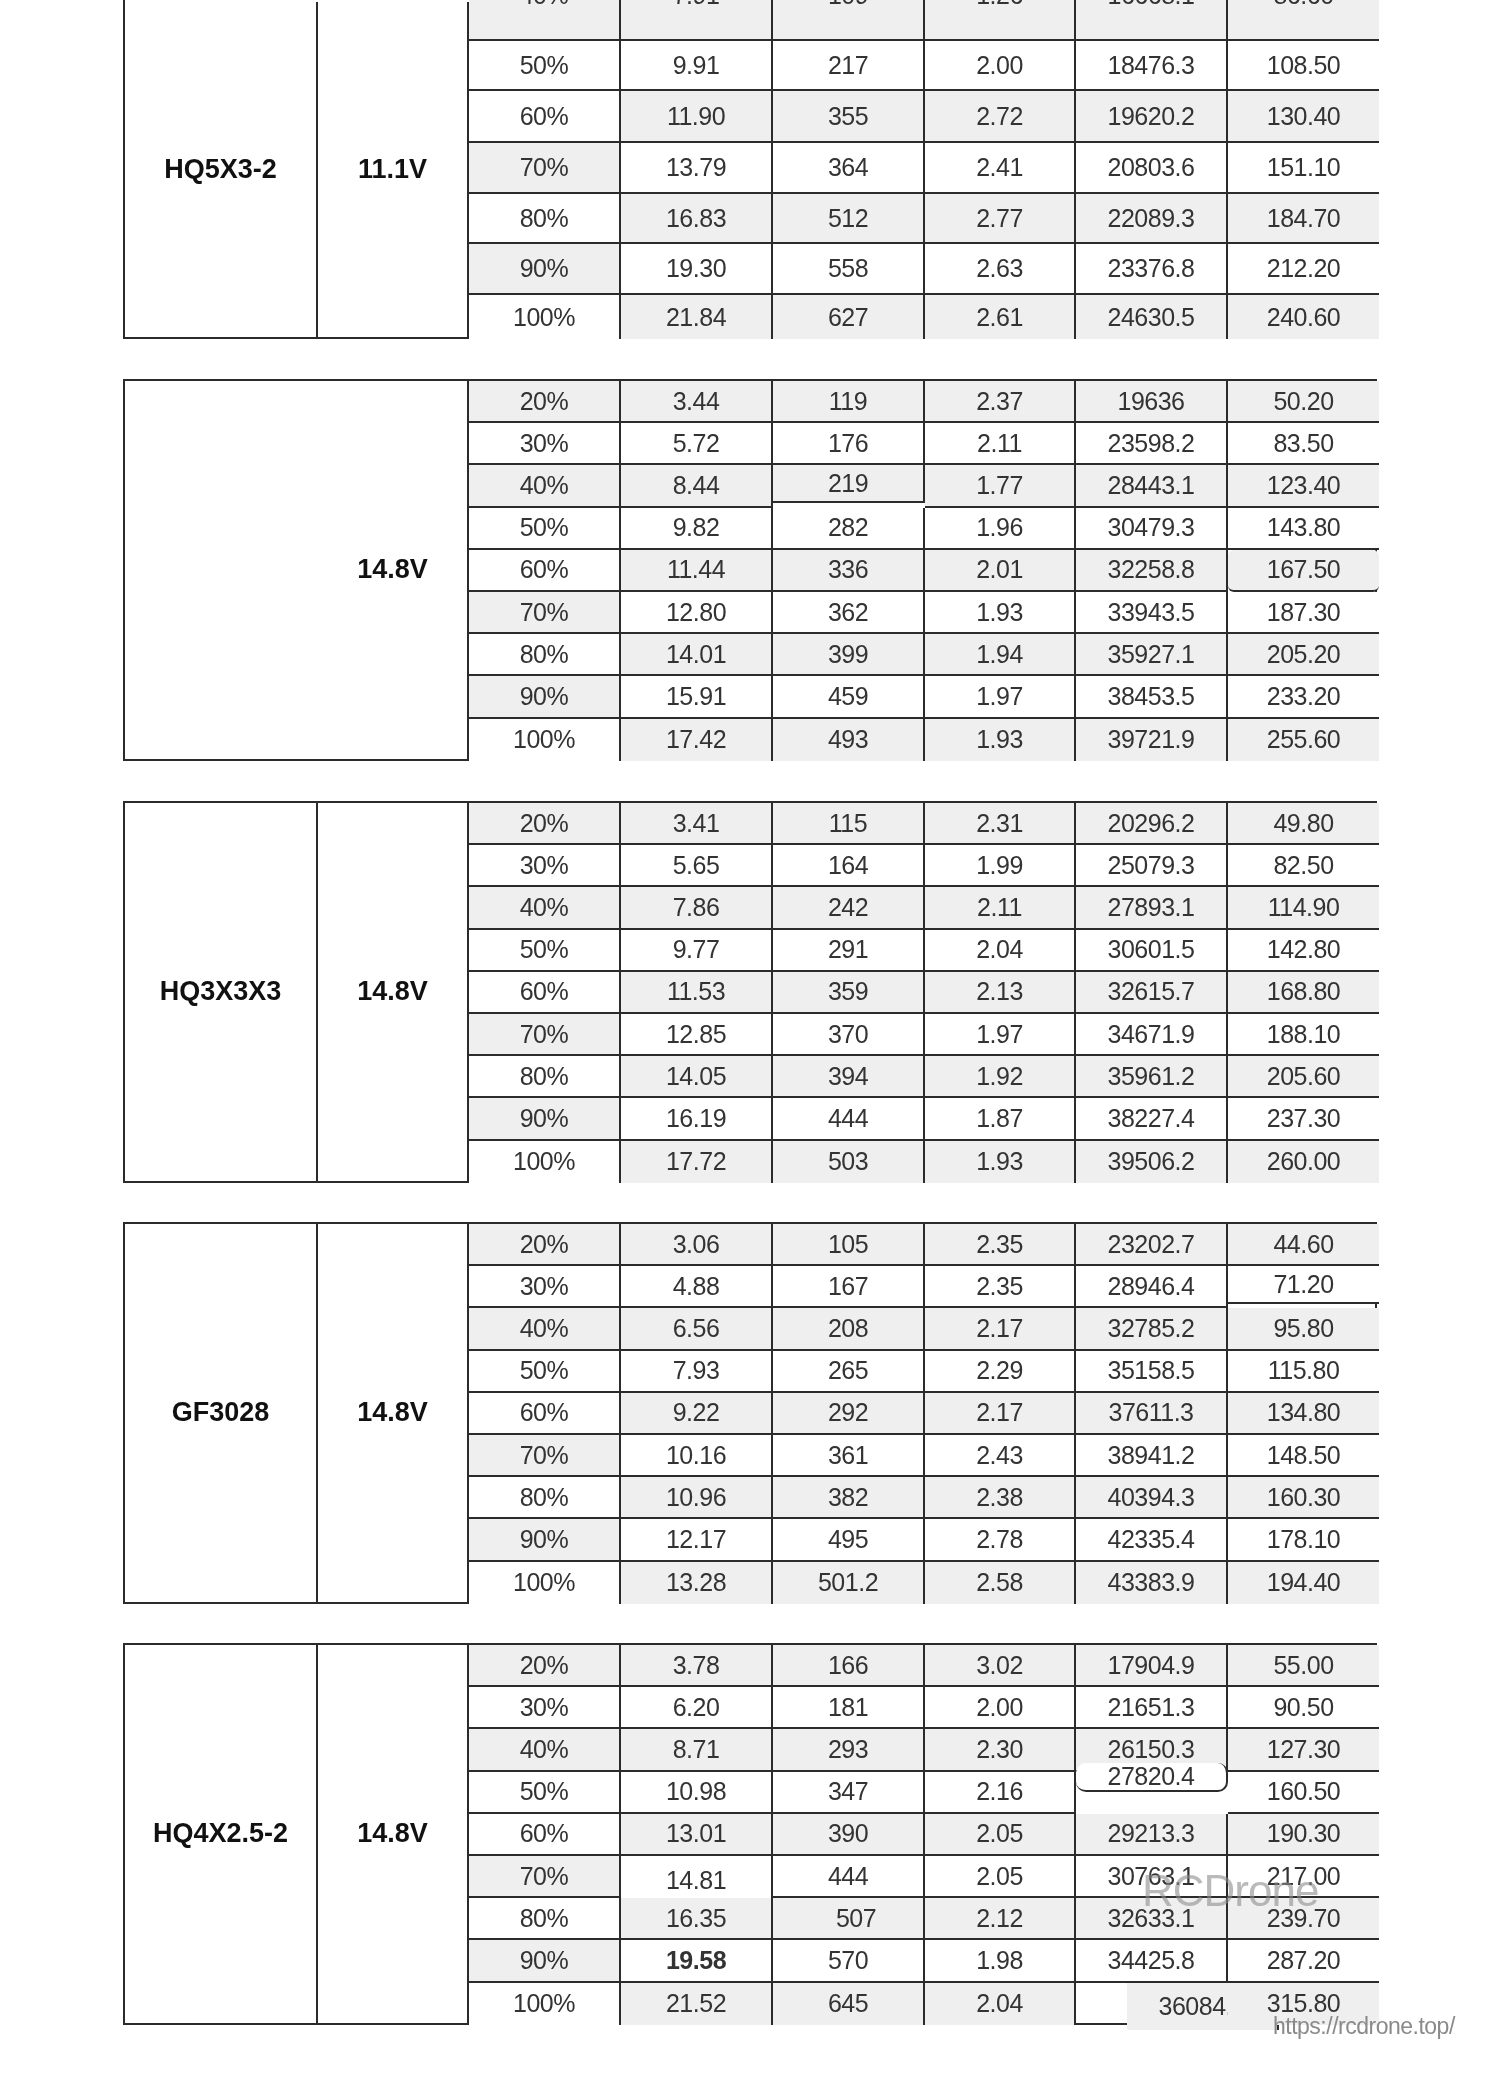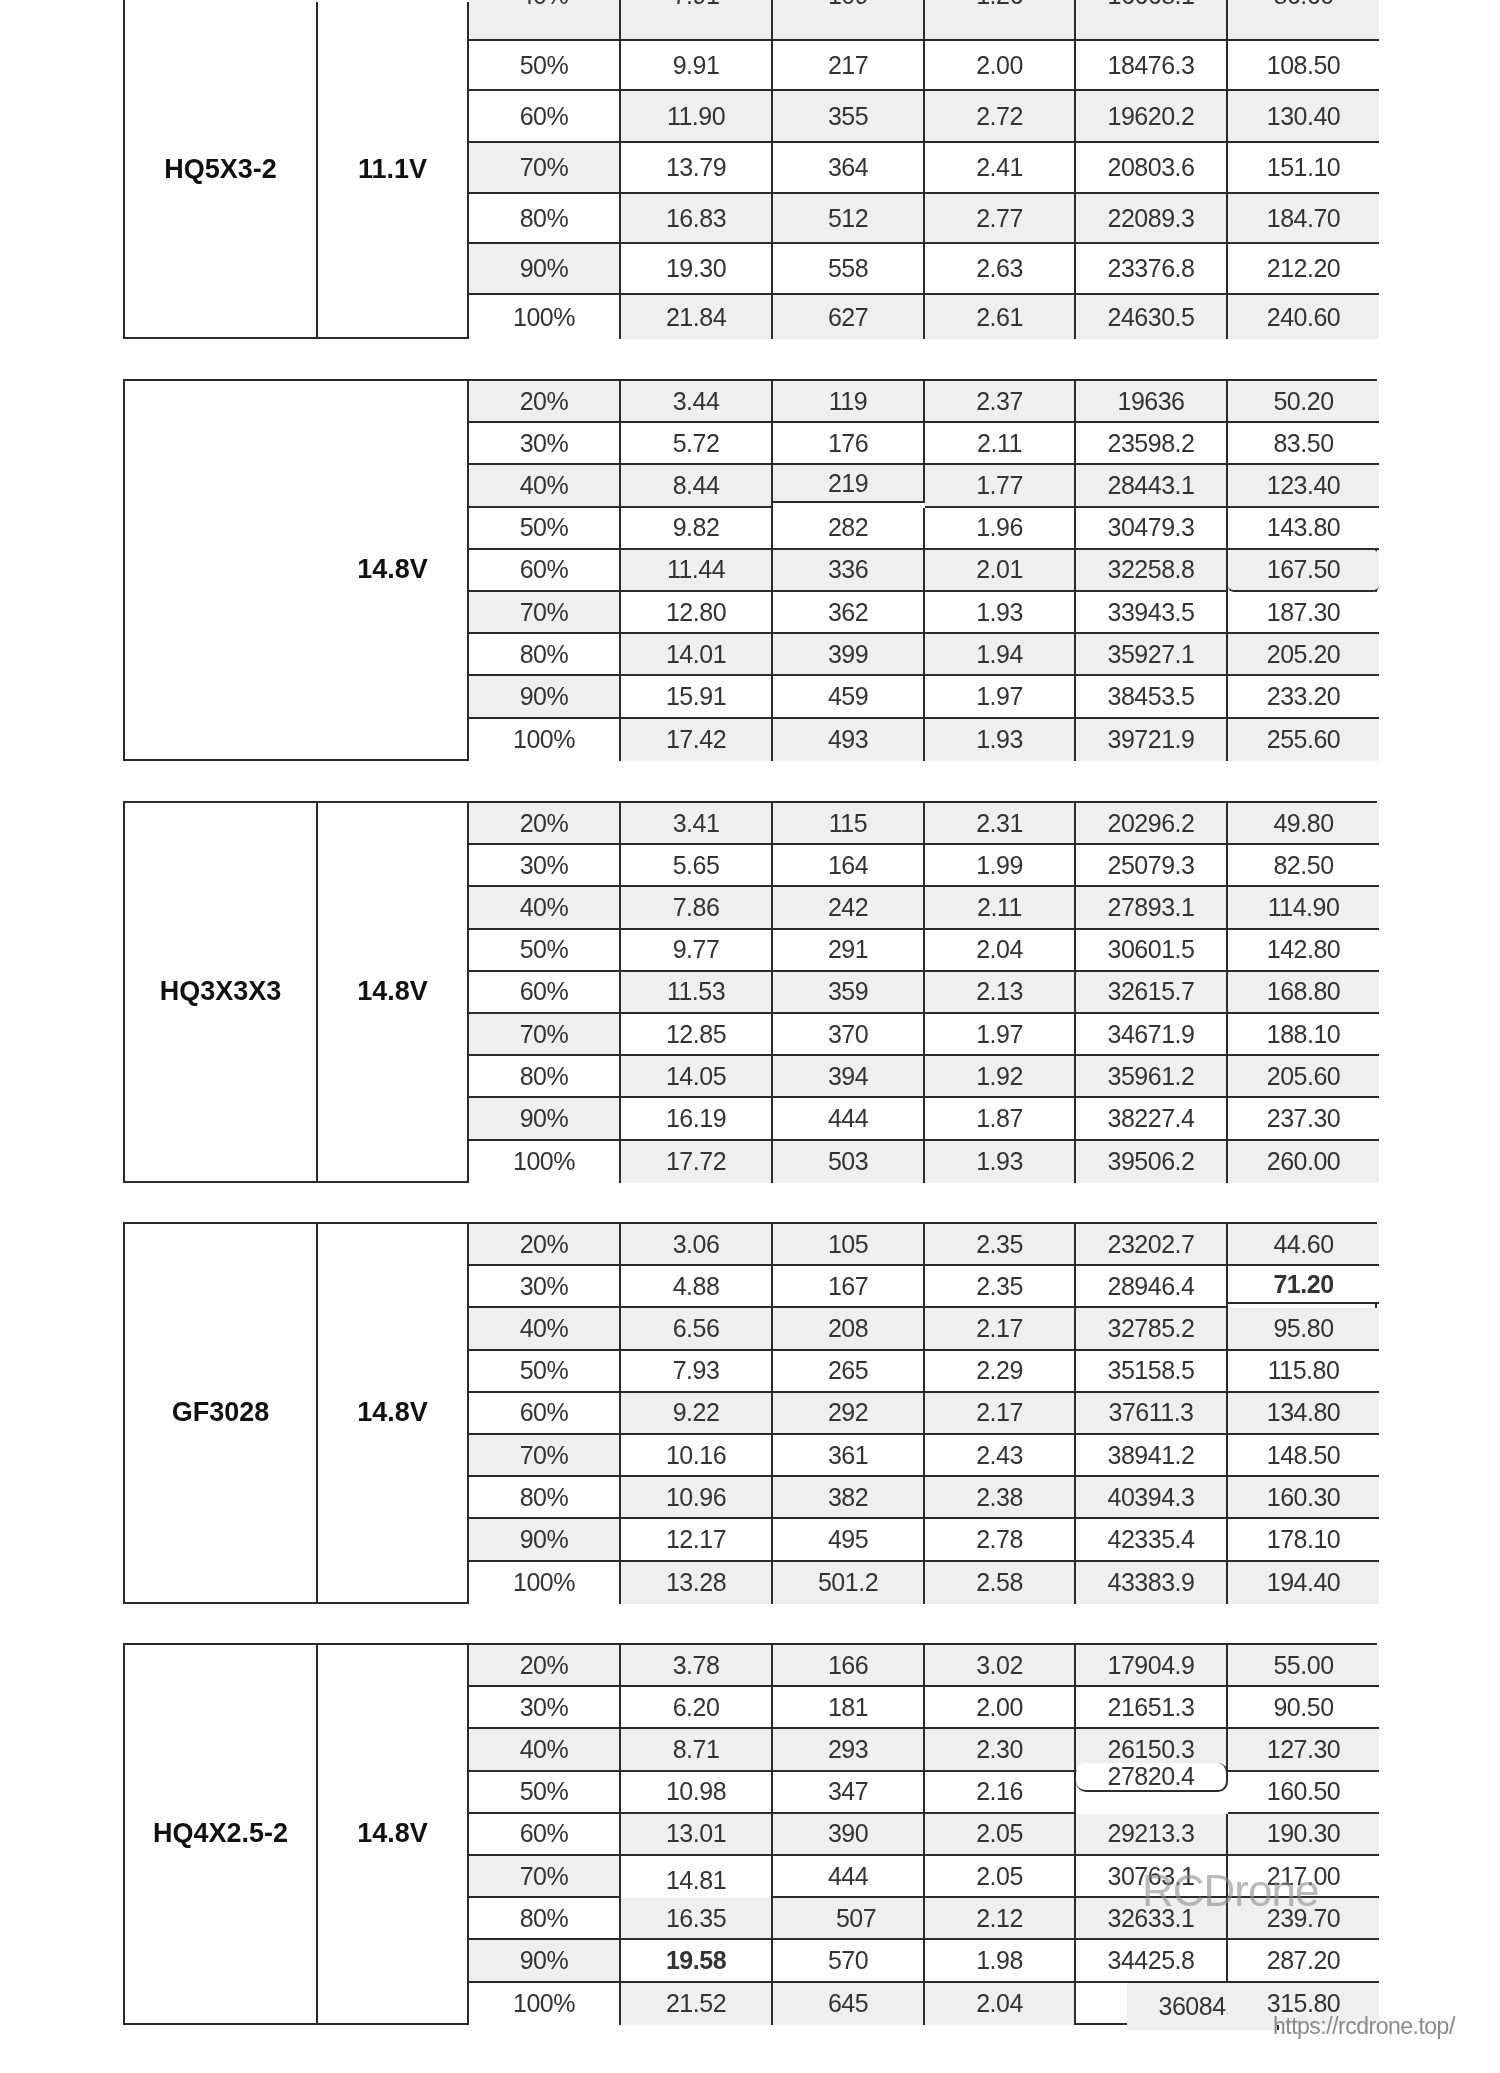--- a/index.html
+++ b/index.html
@@ -194,21 +194,21 @@
       <div class="cell shade" style="left: 496px; width: 152px; top: 0px; height: 42.2px;">3.06</div>
       <div class="cell shade" style="left: 648px; width: 152px; top: 0px; height: 42.2px;">105</div>
       <div class="cell shade" style="left: 800px; width: 151px; top: 0px; height: 42.2px;">2.35</div>
       <div class="cell shade" style="left: 951px; width: 152px; top: 0px; height: 42.2px;">23202.7</div>
       <div class="cell shade last-col" style="left: 1103px; width: 151px; top: 0px; height: 42.2px;">44.60</div>
       <div class="cell" style="left: 344px; width: 152px; top: 42.2px; height: 42.2px;">30%</div>
       <div class="cell" style="left: 496px; width: 152px; top: 42.2px; height: 42.2px;">4.88</div>
       <div class="cell" style="left: 648px; width: 152px; top: 42.2px; height: 42.2px;">167</div>
       <div class="cell" style="left: 800px; width: 151px; top: 42.2px; height: 42.2px;">2.35</div>
       <div class="cell" style="left: 951px; width: 152px; top: 42.2px; height: 42.2px;">28946.4</div>
-      <div class="cell last-col" style="left: 1103px; width: 151px; top: 42.2px; height: 38px; font-weight: bold;">71.20</div>
+      <div class="cell last-col" style="left: 1103px; width: 151px; top: 42.2px; height: 38px;">71.20</div>
       <div class="cell shade" style="left: 344px; width: 152px; top: 84.4px; height: 42.2px;">40%</div>
       <div class="cell shade" style="left: 496px; width: 152px; top: 84.4px; height: 42.2px;">6.56</div>
       <div class="cell shade" style="left: 648px; width: 152px; top: 84.4px; height: 42.2px;">208</div>
       <div class="cell shade" style="left: 800px; width: 151px; top: 84.4px; height: 42.2px;">2.17</div>
       <div class="cell shade" style="left: 951px; width: 152px; top: 84.4px; height: 42.2px;">32785.2</div>
       <div class="cell shade last-col" style="left: 1103px; width: 151px; top: 84.4px; height: 42.2px;">95.80</div>
       <div class="cell" style="left: 344px; width: 152px; top: 126.6px; height: 42.2px;">50%</div>
       <div class="cell" style="left: 496px; width: 152px; top: 126.6px; height: 42.2px;">7.93</div>
       <div class="cell" style="left: 648px; width: 152px; top: 126.6px; height: 42.2px;">265</div>
       <div class="cell" style="left: 800px; width: 151px; top: 126.6px; height: 42.2px;">2.29</div>

